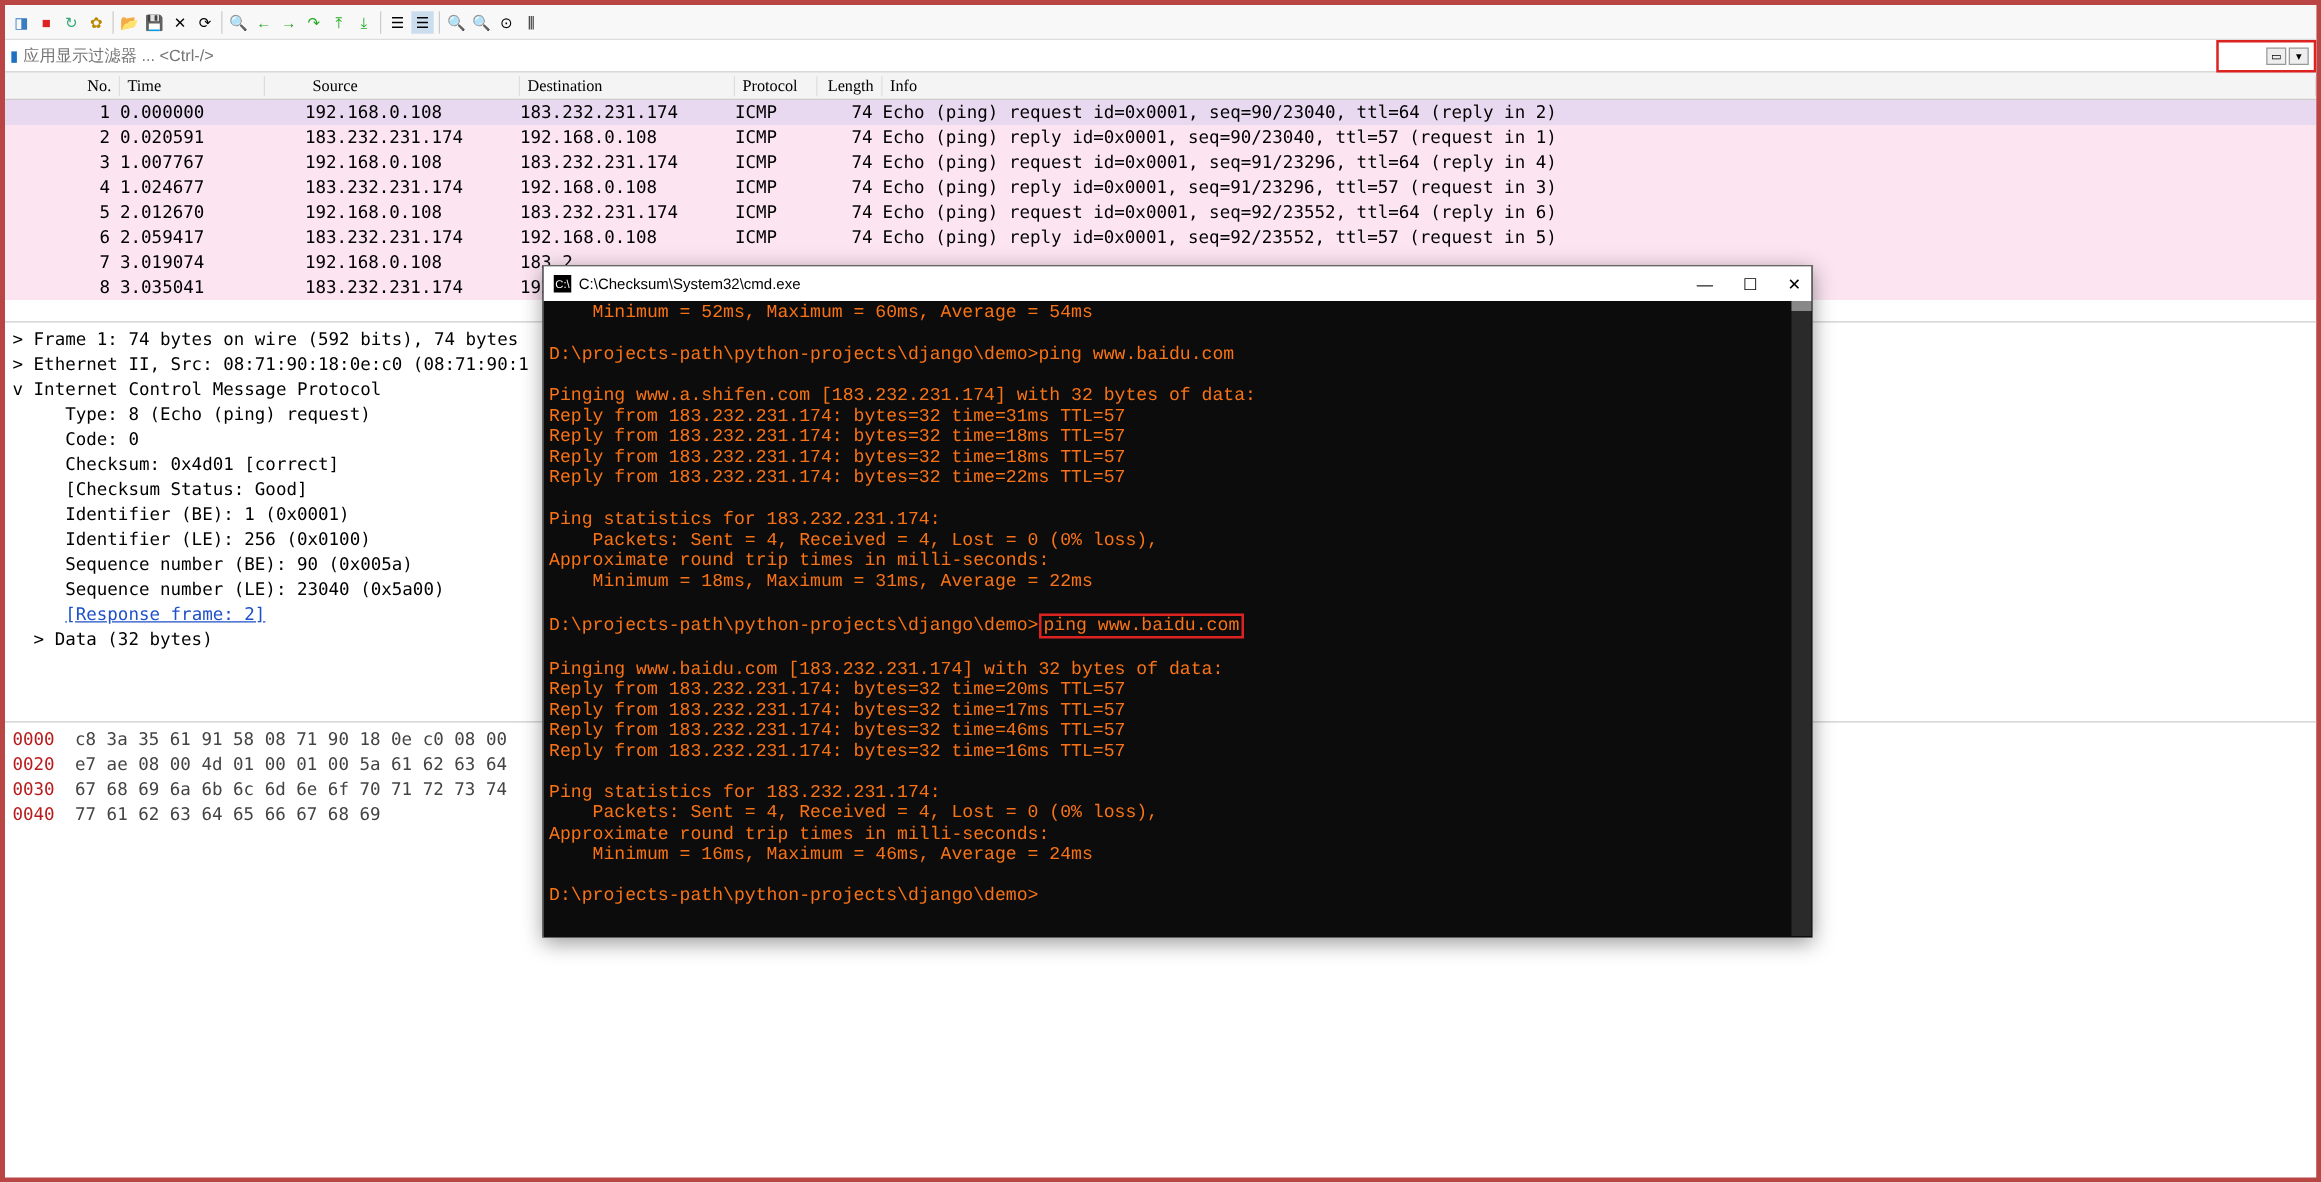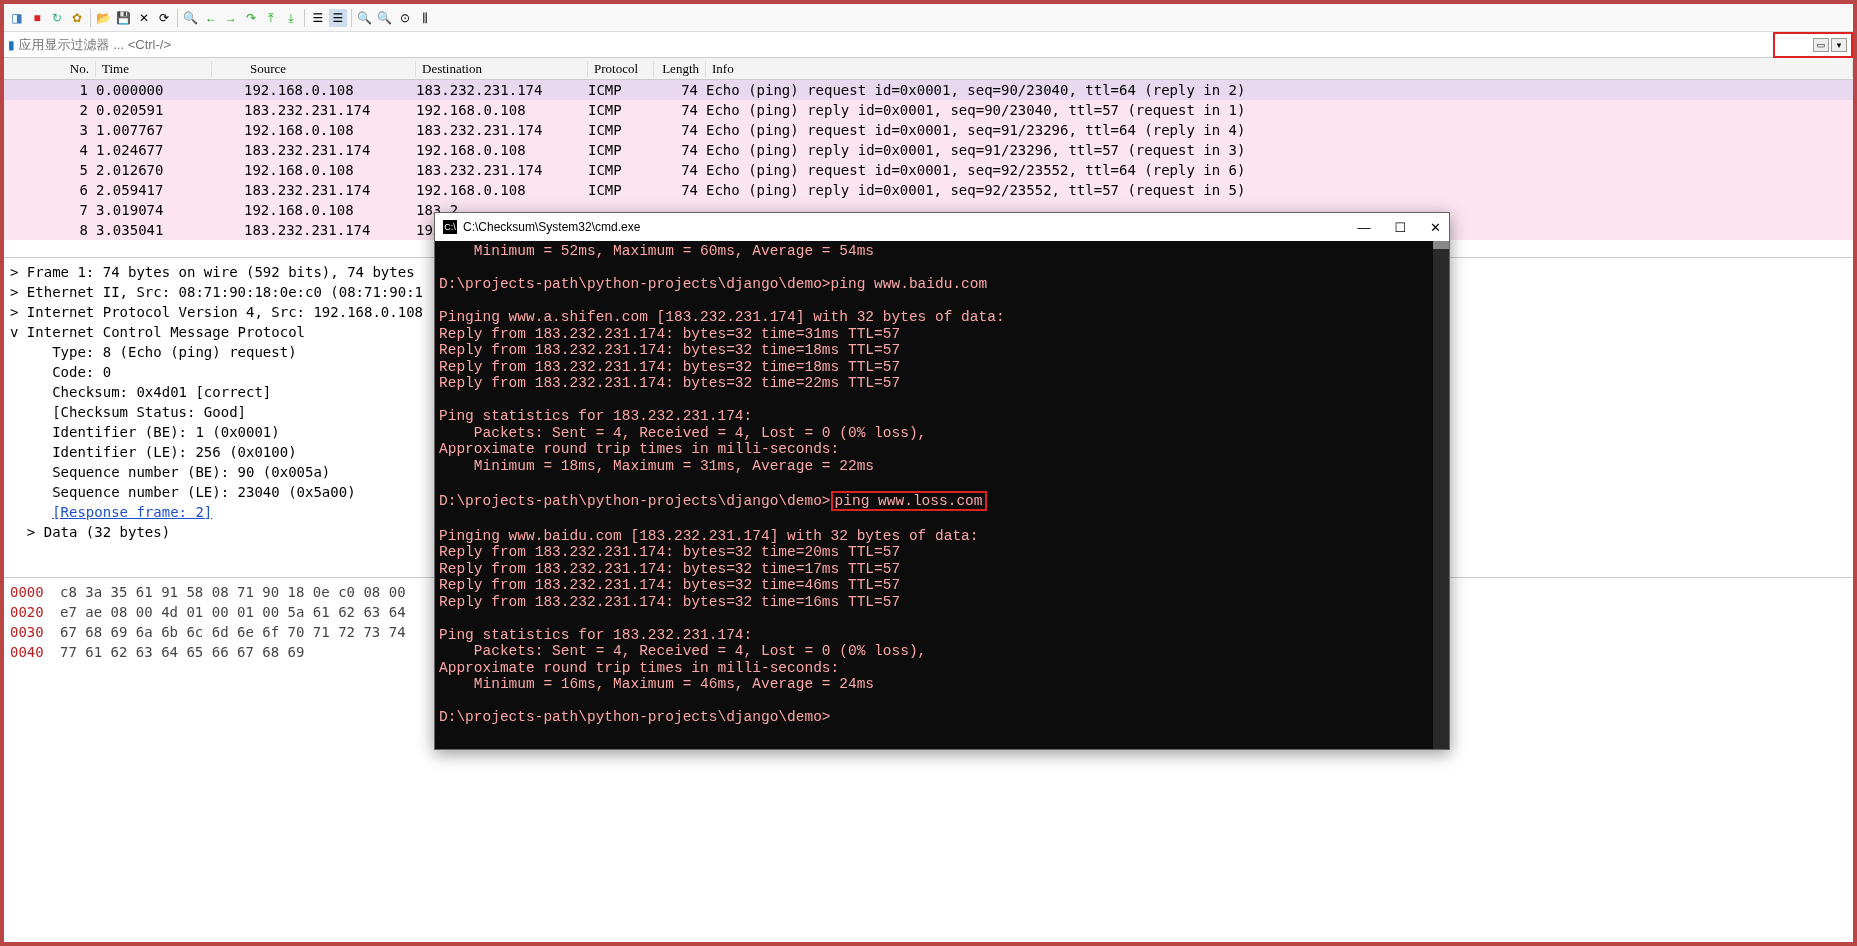--- a/index.html
+++ b/index.html
@@ -32,21 +32,21 @@
 .det-link { color:#1e50c8; text-decoration:underline; }
 .hex-pane { flex:1; overflow:auto; padding:4px 6px; font-family:Consolas,monospace; font-size:14px; line-height:20px; color:#444; }
 .hex-row { display:flex; }
 .hex-off { width:50px; color:#b91c1c; }
 .hex-b { width:360px; }
 .cmd-window { position:absolute; left:430px; top:208px; width:1016px; height:538px; background:#000; border:1px solid #666; box-shadow:0 4px 16px rgba(0,0,0,.4); display:flex; flex-direction:column; }
 .cmd-title { height:28px; background:#fff; display:flex; align-items:center; padding:0 8px; font-size:12px; color:#000; }
 .cmd-title-icon { width:14px; height:14px; background:#000; margin-right:6px; font-size:9px; color:#fff; display:flex; align-items:center; justify-content:center; }
 .cmd-ctrls { margin-left:auto; display:flex; gap:24px; font-family:Arial; }
 .cmd-ctrls span { cursor:pointer; font-size:13px; }
-.cmd-body { flex:1; background:#0c0c0c; color:#fca5a5; font-family:Consolas,'Courier New',monospace; font-size:14.5px; line-height:16.5px; padding:2px 4px; overflow:auto; white-space:pre; position:relative; }
+.cmd-body { flex:1; background:#0c0c0c; color:#f97316; font-family:Consolas,'Courier New',monospace; font-size:14.5px; line-height:16.5px; padding:2px 4px; overflow:auto; white-space:pre; position:relative; }
 .cmd-scroll { position:absolute; right:0; top:0; width:16px; height:100%; background:#2a2a2a; }
 .cmd-scroll-thumb { width:16px; height:8px; background:#888; position:absolute; top:0; }
 .red-box2 { border:2px solid #d22; padding:0 2px; display:inline-block; }
 </style>
 </head>
 <body>
 
 <div class="outer">
   <div class="toolbar">
     <span class="tb-icon" style="color:#3a7cc0">◨</span>
@@ -166,21 +166,20 @@
             <span class="col-proto"></span>
             <span class="col-len"></span>
             <span class="col-info"></span>
           </div>
         </div>
     </div>
 
     <div class="details-pane" id="details">
         <div class="det-line">&gt; Frame 1: 74 bytes on wire (592 bits), 74 bytes</div>
         <div class="det-line">&gt; Ethernet II, Src: 08:71:90:18:0e:c0 (08:71:90:1</div>
-        <div class="det-line">&gt; Internet Protocol Version 4, Src: 192.168.0.108</div>
         <div class="det-line">v Internet Control Message Protocol</div>
         <div class="det-line">     Type: 8 (Echo (ping) request)</div>
         <div class="det-line">     Code: 0</div>
         <div class="det-line">     Checksum: 0x4d01 [correct]</div>
         <div class="det-line">     [Checksum Status: Good]</div>
         <div class="det-line">     Identifier (BE): 1 (0x0001)</div>
         <div class="det-line">     Identifier (LE): 256 (0x0100)</div>
         <div class="det-line">     Sequence number (BE): 90 (0x005a)</div>
         <div class="det-line">     Sequence number (LE): 23040 (0x5a00)</div>
         <div class="det-line">     <span class="det-link">[Response frame: 2]</span></div>
@@ -225,21 +224,21 @@
 Reply from 183.232.231.174: bytes=32 time=31ms TTL=57
 Reply from 183.232.231.174: bytes=32 time=18ms TTL=57
 Reply from 183.232.231.174: bytes=32 time=18ms TTL=57
 Reply from 183.232.231.174: bytes=32 time=22ms TTL=57
 
 Ping statistics for 183.232.231.174:
     Packets: Sent = 4, Received = 4, Lost = 0 (0% loss),
 Approximate round trip times in milli-seconds:
     Minimum = 18ms, Maximum = 31ms, Average = 22ms
 
-D:\projects-path\python-projects\django\demo&gt;<span class="red-box2">ping www.loss.com</span>
+D:\projects-path\python-projects\django\demo&gt;<span class="red-box2">ping www.baidu.com</span>
 
 Pinging www.baidu.com [183.232.231.174] with 32 bytes of data:
 Reply from 183.232.231.174: bytes=32 time=20ms TTL=57
 Reply from 183.232.231.174: bytes=32 time=17ms TTL=57
 Reply from 183.232.231.174: bytes=32 time=46ms TTL=57
 Reply from 183.232.231.174: bytes=32 time=16ms TTL=57
 
 Ping statistics for 183.232.231.174:
     Packets: Sent = 4, Received = 4, Lost = 0 (0% loss),
 Approximate round trip times in milli-seconds:

